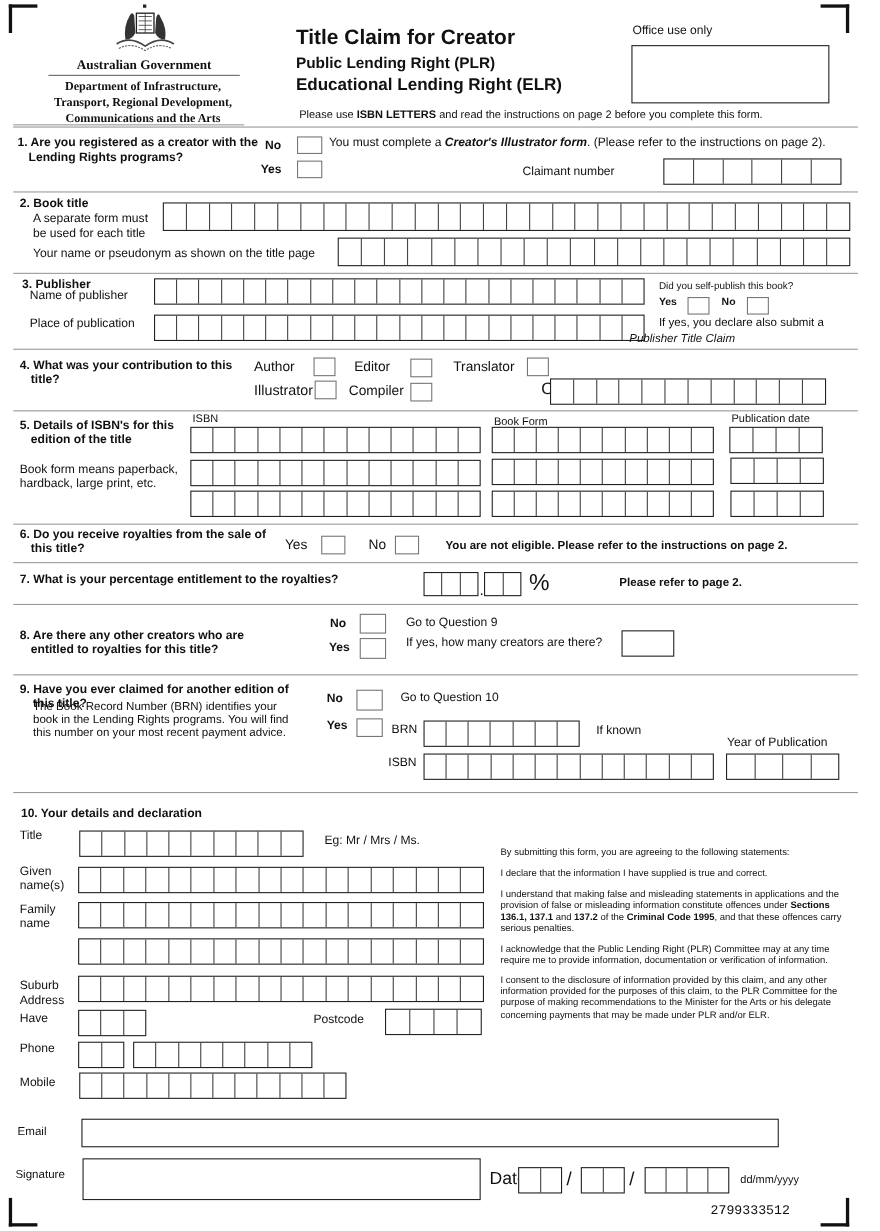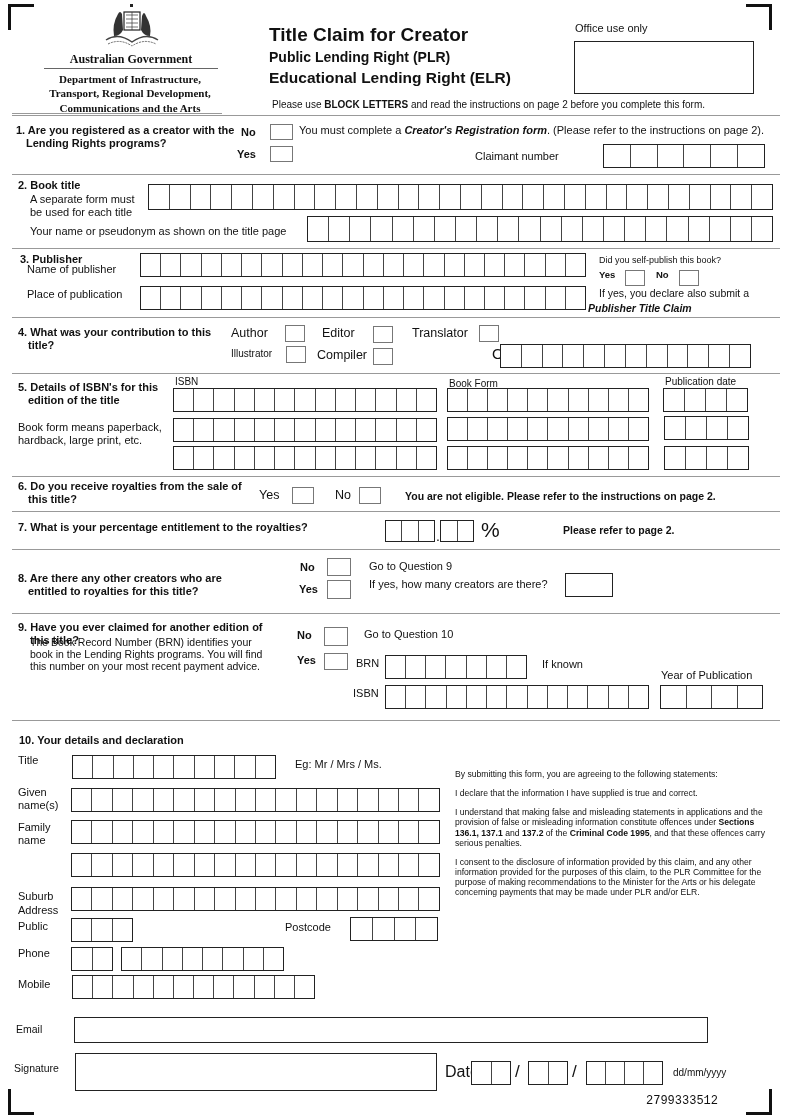--- a/index.html
+++ b/index.html
@@ -49,31 +49,31 @@
   <div>Communications and the Arts</div>
 </div>
 <div class="abs" style="left:12px;top:113px;width:210px;height:1px;background:#999"></div>
 
 <div class="abs" style="left:269px;top:24px;font-size:19px;font-weight:bold">Title Claim for Creator</div>
 <div class="abs" style="left:269px;top:49px;font-size:14px;font-weight:bold">Public Lending Right (PLR)</div>
 <div class="abs" style="left:269px;top:69px;font-size:15.5px;font-weight:bold">Educational Lending Right (ELR)</div>
 <div class="abs" style="left:575px;top:22px;font-size:11px">Office use only</div>
 <div class="box" style="left:574px;top:41px;width:180px;height:53px"></div>
 <div class="abs" style="left:272px;top:99px;font-size:10px">
-  <span>Please use </span><b>BLOCK LETTERS</b><span> and read the instructions on page 2 before you complete this form.</span>
+  <span>Please use </span><b>ISBN LETTERS</b><span> and read the instructions on page 2 before you complete this form.</span>
 </div>
 <div class="hr" style="top:115px"></div>
 
 <div class="q" style="left:16px;top:124px">
     <div>1. Are you registered as a creator with the</div>
     <div style="padding-left:10px">Lending Rights programs?</div>
   </div>
 <div class="q" style="left:241px;top:126px">No</div>
 <div class="chk" style="left:270px;top:124px;width:23px;height:16px"></div>
-<div class="lbl" style="left:299px;top:124px"><span>You must complete a </span><i style="font-weight:bold">Creator's Registration form</i><span>. (Please refer to the instructions on page 2).</span></div>
+<div class="lbl" style="left:299px;top:124px"><span>You must complete a </span><i style="font-weight:bold">Creator's Illustrator form</i><span>. (Please refer to the instructions on page 2).</span></div>
 <div class="q" style="left:237px;top:148px">Yes</div>
 <div class="chk" style="left:270px;top:146px;width:23px;height:16px"></div>
 <div class="lbl" style="left:475px;top:150px">Claimant number</div>
 <div class="cells" style="left:603px;top:144px;width:162px;height:24px">
     <span></span>
     <span></span>
     <span></span>
     <span></span>
     <span></span>
     <span></span>
@@ -194,34 +194,34 @@
     <span></span>
     <span></span>
     <span></span>
   </div>
 <div class="lbl" style="left:599px;top:255px;font-size:9px">Did you self-publish this book?</div>
 <div class="lbl" style="left:599px;top:270px;font-size:9.5px;font-weight:bold">Yes</div>
 <div class="chk" style="left:625px;top:270px;width:20px;height:16px"></div>
 <div class="lbl" style="left:656px;top:270px;font-size:9.5px;font-weight:bold">No</div>
 <div class="chk" style="left:679px;top:270px;width:20px;height:16px"></div>
 <div class="lbl" style="left:599px;top:287px;font-size:10.5px">If yes, you declare also submit a</div>
-<div class="lbl" style="left:588px;top:302px;font-size:10.5px;font-weight:bold;font-style:italic">Publisher Title Claim</div>
+<div class="lbl" style="left:572px;top:302px;font-size:10.5px;font-weight:normal;font-style:italic">Publisher Title Claim</div>
 <div class="hr" style="top:317px"></div>
 
 <div class="q" style="left:18px;top:326px">
     <div>4. What was your contribution to this</div>
     <div style="padding-left:10px">title?</div>
   </div>
 <div class="lbl" style="left:231px;top:326px;font-size:12.5px">Author</div>
 <div class="chk" style="left:285px;top:325px;width:20px;height:17px"></div>
 <div class="lbl" style="left:322px;top:326px;font-size:12.5px">Editor</div>
 <div class="chk" style="left:373px;top:326px;width:20px;height:17px"></div>
 <div class="lbl" style="left:412px;top:326px;font-size:12.5px">Translator</div>
 <div class="chk" style="left:479px;top:325px;width:20px;height:17px"></div>
-<div class="lbl" style="left:231px;top:348px;font-size:10px">Illustrator</div>
+<div class="lbl" style="left:231px;top:348px;font-size:13px">Illustrator</div>
 <div class="chk" style="left:286px;top:346px;width:20px;height:17px"></div>
 <div class="lbl" style="left:317px;top:348px;font-size:12.5px">Compiler</div>
 <div class="chk" style="left:373px;top:348px;width:20px;height:17px"></div>
 <div class="lbl" style="left:492px;top:345px;font-size:15px">Other</div>
 <div class="cells" style="left:500px;top:344px;width:251px;height:24px">
     <span></span>
     <span></span>
     <span></span>
     <span></span>
     <span></span>
@@ -534,21 +534,21 @@
     <span></span>
     <span></span>
     <span></span>
     <span></span>
     <span></span>
     <span></span>
     <span></span>
     <span></span>
     <span></span>
   </div>
-<div class="lbl" style="left:18px;top:920px">Public</div>
+<div class="lbl" style="left:18px;top:920px">Have</div>
 <div class="cells" style="left:71px;top:918px;width:62px;height:24px">
     <span></span>
     <span></span>
     <span></span>
   </div>
 <div class="lbl" style="left:285px;top:921px">Postcode</div>
 <div class="cells" style="left:350px;top:917px;width:88px;height:24px">
     <span></span>
     <span></span>
     <span></span>
@@ -582,20 +582,21 @@
     <span></span>
     <span></span>
     <span></span>
     <span></span>
   </div>
 
 <div class="decl" style="top:769px">
   <p>By submitting this form, you are agreeing to the following statements:</p>
   <p>I declare that the information I have supplied is true and correct.</p>
   <p><span>I understand that making false and misleading statements in applications and the provision of false or misleading information constitute offences under </span><b>Sections 136.1, 137.1</b><span> and </span><b>137.2</b><span> of the </span><b>Criminal Code 1995</b><span>, and that these offences carry serious penalties.</span></p>
+  <p>I acknowledge that the Public Lending Right (PLR) Committee may at any time require me to provide information, documentation or verification of information.</p>
   <p>I consent to the disclosure of information provided by this claim, and any other information provided for the purposes of this claim, to the PLR Committee for the purpose of making recommendations to the Minister for the Arts or his delegate concerning payments that may be made under PLR and/or  ELR.</p>
 </div>
 
 <div class="lbl" style="left:16px;top:1023px;font-size:10.5px">Email</div>
 <div class="box" style="left:74px;top:1017px;width:634px;height:26px"></div>
 <div class="lbl" style="left:14px;top:1062px;font-size:10.5px">Signature</div>
 <div class="box" style="left:75px;top:1053px;width:362px;height:38px"></div>
 <div class="lbl" style="left:445px;top:1063px;font-size:16px">Date</div>
 <div class="cells" style="left:471px;top:1061px;width:40px;height:24px">
     <span></span>

